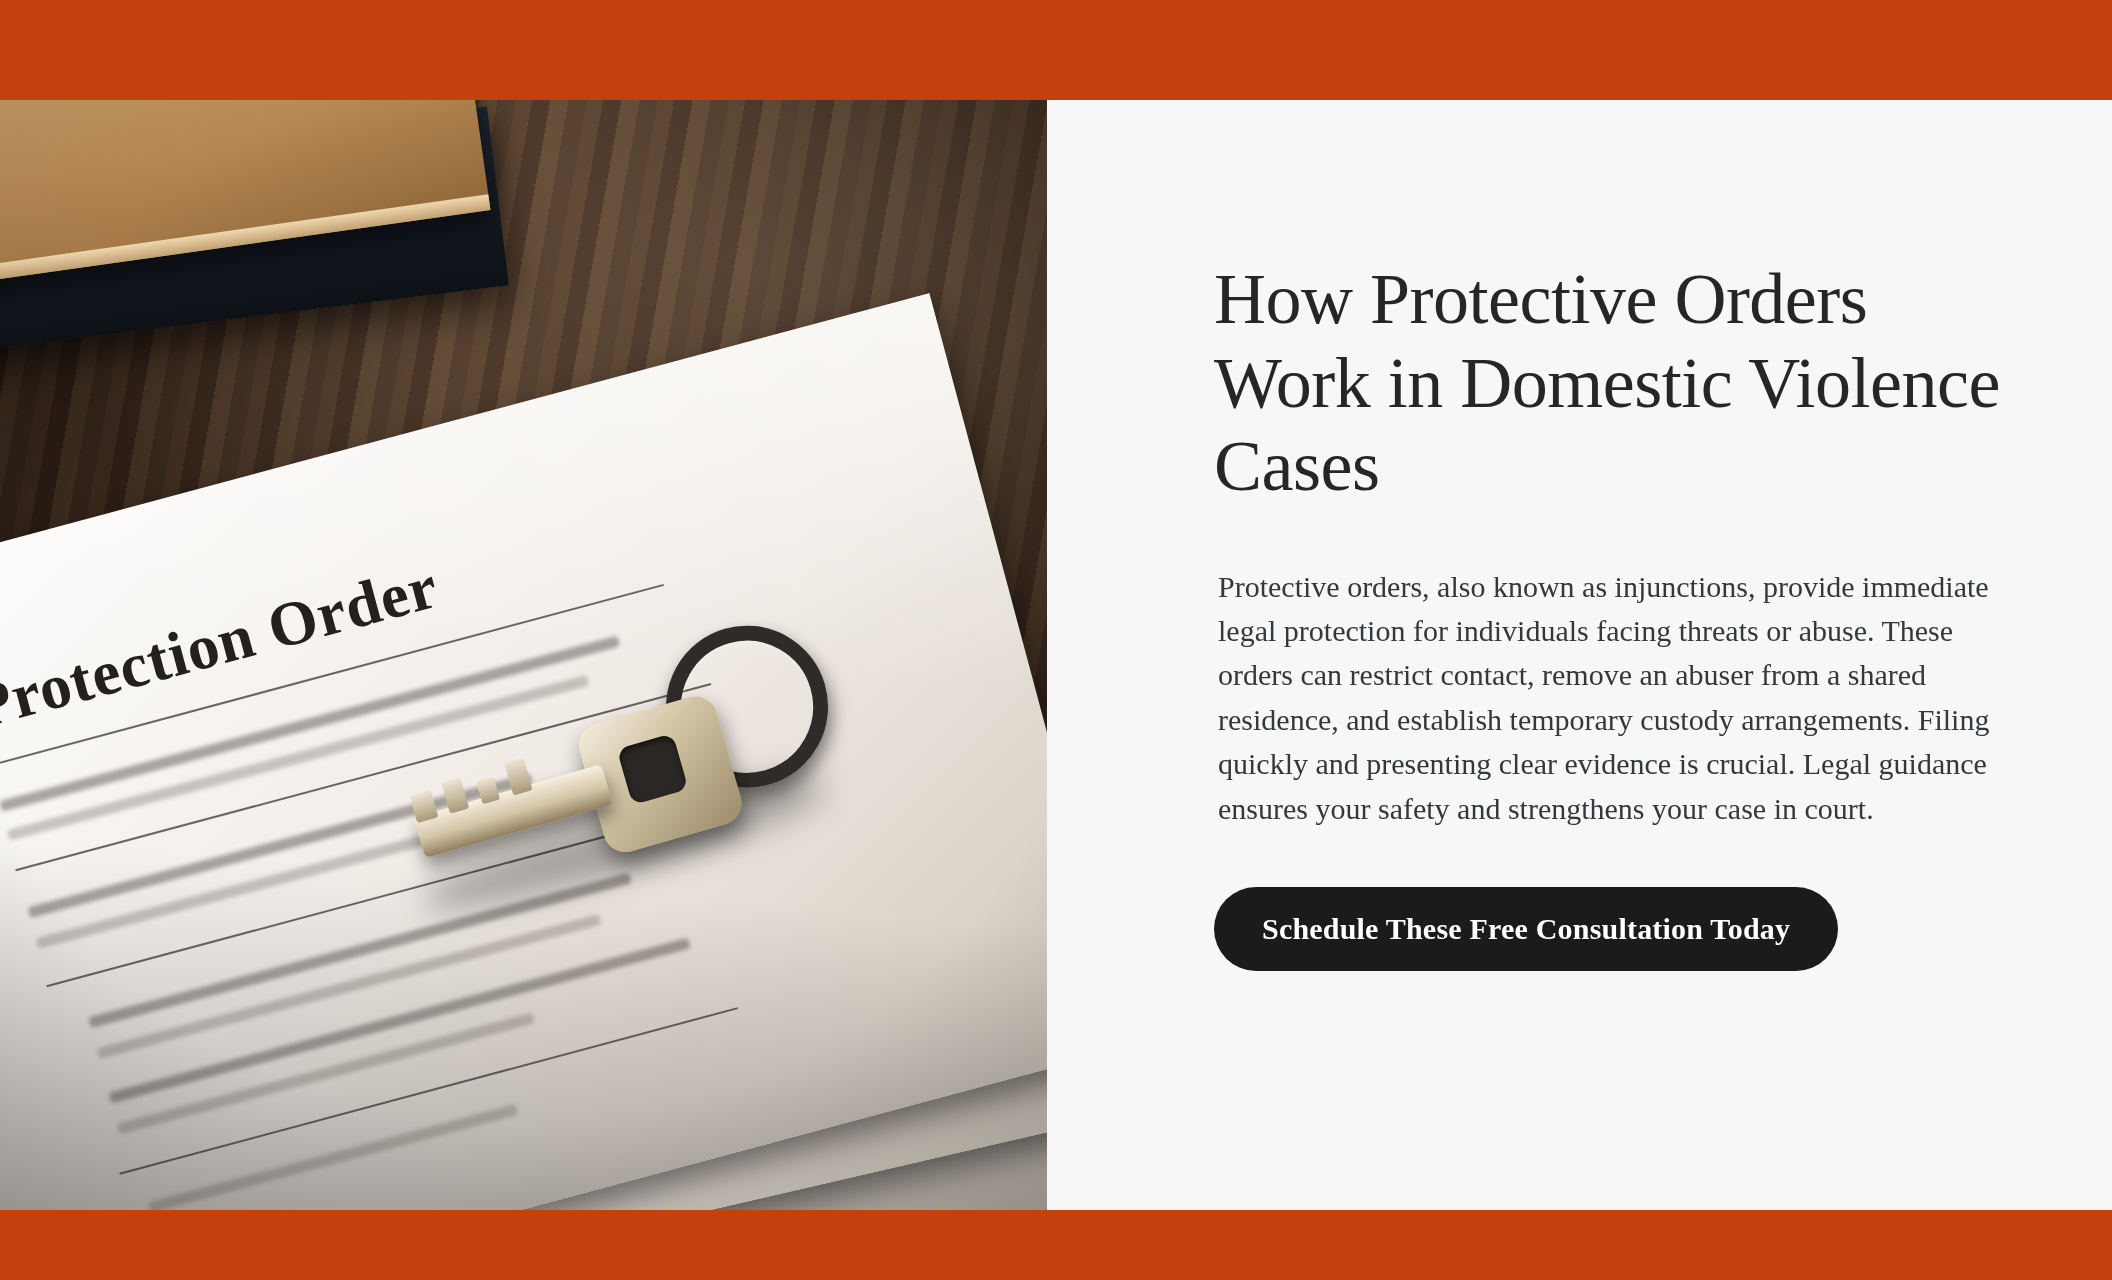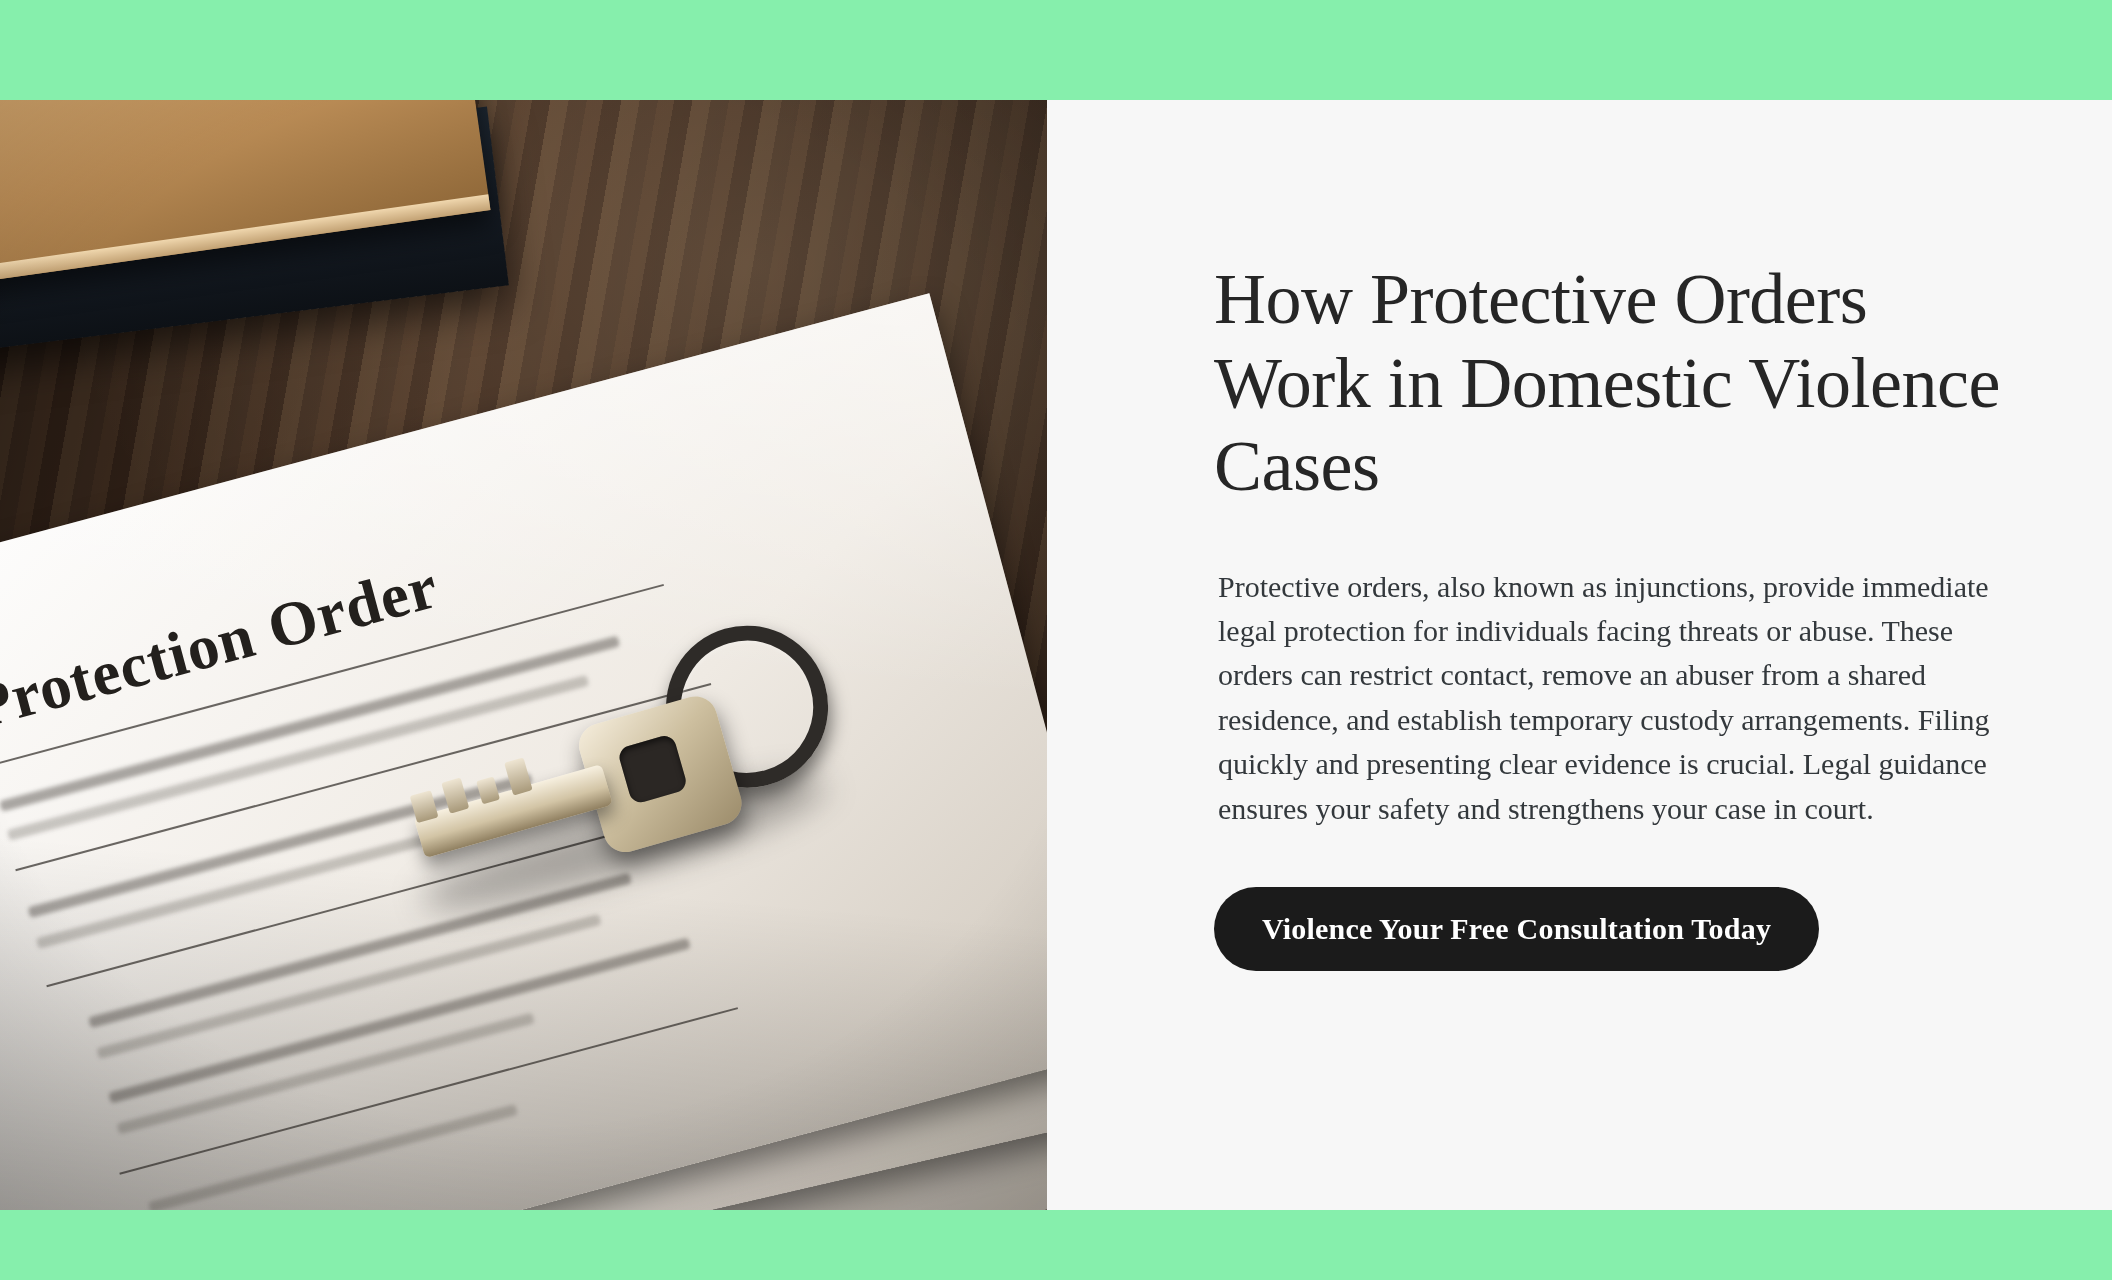--- a/index.html
+++ b/index.html
@@ -11,21 +11,21 @@
     overflow: hidden;
   }
   body {
     font-family: "Liberation Serif", serif;
   }
 
   .page {
     position: relative;
     width: 2112px;
     height: 1280px;
-    background: #86efac;
+    background: #c2410c;
     box-sizing: border-box;
   }
 
   .hero {
     position: absolute;
     left: 0;
     top: 100px;
     width: 2112px;
     height: 1110px;
     display: flex;
@@ -322,18 +322,18 @@
         <div class="key-tooth" style="left:162px; top:70px; width:20px; height:34px;"></div>
       </div>
 
       <div class="photo-vignette"></div>
     </div>
 
     <div class="content-panel">
       <div class="content-inner">
         <h1 class="headline">How Protective Orders Work in Domestic Violence Cases</h1>
         <p class="body-copy">Protective orders, also known as injunctions, provide immediate legal protection for individuals facing threats or abuse. These orders can restrict contact, remove an abuser from a shared residence, and establish temporary custody arrangements. Filing quickly and presenting clear evidence is crucial. Legal guidance ensures your safety and strengthens your case in court.</p>
-        <button class="cta">Violence Your Free Consultation Today</button>
+        <button class="cta">Schedule These Free Consultation Today</button>
       </div>
     </div>
 
   </div>
 </div>
 
 </body></html>

